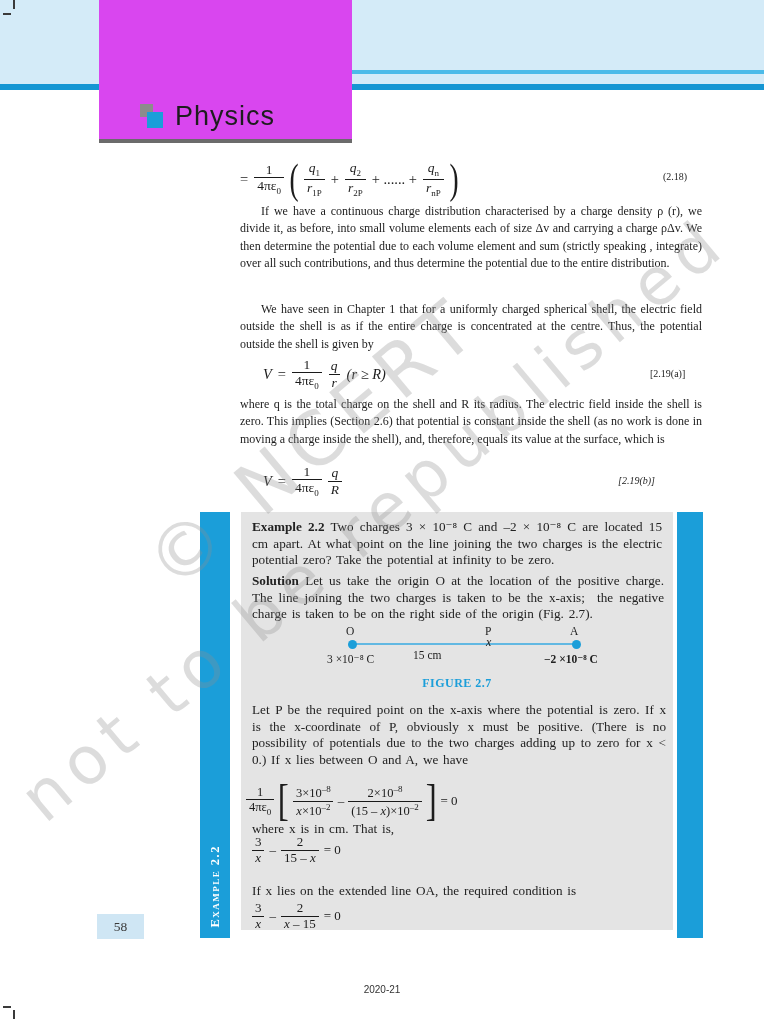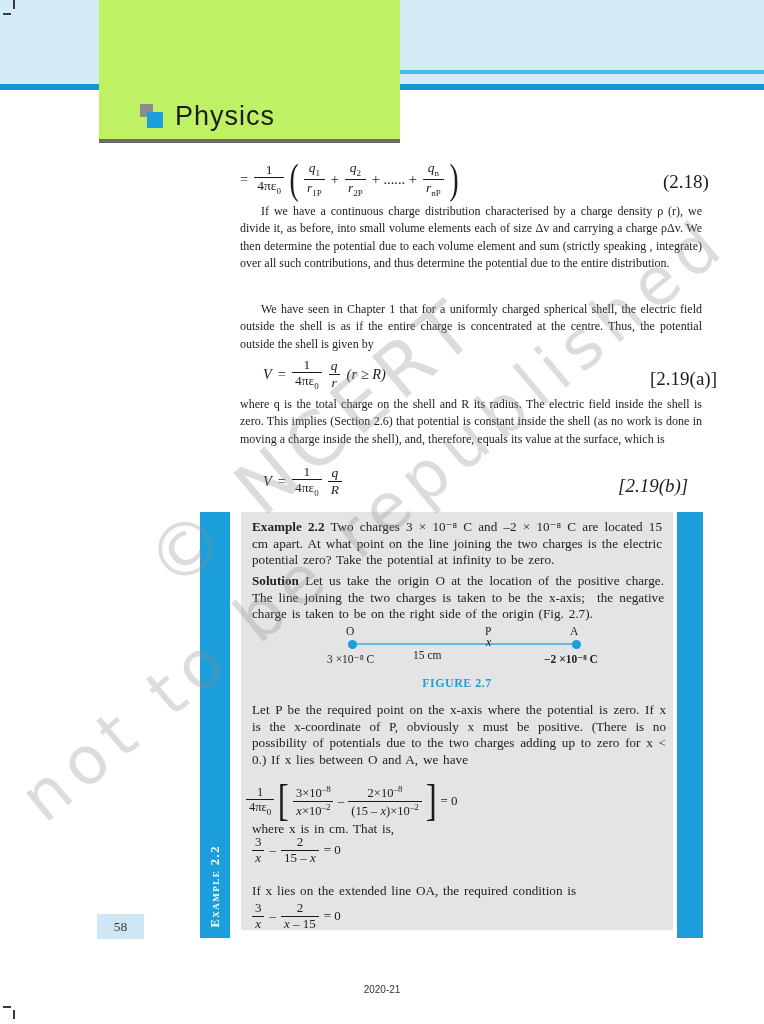--- a/index.html
+++ b/index.html
@@ -4,21 +4,21 @@
 <style>
   html,body{margin:0;padding:0;background:#ffffff;}
   .page{position:relative;width:764px;height:1024px;background:#ffffff;overflow:hidden;
         font-family:"Liberation Serif","DejaVu Serif",serif;color:#1c1c1c;}
   .abs{position:absolute;}
 
   
   .top-band{left:0;top:0;width:764px;height:84px;background:#d4ebf8;}
   .thin-line{left:352px;top:70px;width:412px;height:4px;background:#4cbbe9;}
   .dark-bar{left:0;top:84px;width:764px;height:6px;background:#1596d3;}
-  .physics-box{left:99px;top:0;width:301px;height:139px;background:#bef264;border-bottom:4px solid #6b6b6b;}
+  .physics-box{left:99px;top:0;width:253px;height:139px;background:#d946ef;border-bottom:4px solid #6b6b6b;}
   .sq-gray{left:41px;top:104px;width:13px;height:13px;background:#8c8c8c;}
   .sq-blue{left:48px;top:112px;width:16px;height:16px;background:#1b9ed9;}
   .physics-title{left:76px;top:101px;font-family:"Liberation Sans","DejaVu Sans",sans-serif;
                  font-size:27px;letter-spacing:1px;color:#1d1d1d;}
 
   
   .mark{background:#3a3a3a;}
 
   
   .para{width:462px;font-size:12px;line-height:17.3px;text-align:justify;}
@@ -26,21 +26,21 @@
   .keepws{white-space:pre-wrap;}
 
   
   .eqrow{position:absolute;display:flex;align-items:center;gap:6px;font-size:14.5px;}
   .fr{display:inline-flex;flex-direction:column;align-items:center;font-size:13.5px;line-height:1.15;}
   .fr .fn{padding:0 3px;}
   .fr .fd{border-top:1.2px solid #1a1a1a;padding:0 3px;}
   sub{font-size:9px;} sup{font-size:9px;}
   .paren{font-size:42px;font-weight:300;line-height:0;transform:scaleX(0.65);display:inline-block;margin:0 -3px;}
   .brack{font-size:44px;font-weight:300;line-height:0;transform:scaleX(0.75);display:inline-block;margin:0 -2px;}
-  .eqnum{position:absolute;font-size:19px;}
+  .eqnum{position:absolute;font-size:10px;}
   i{font-style:italic;}
 
   
   .ex-bar{background:#1b9ed9;}
   .ex-box{left:241px;top:512px;width:432px;height:418px;background:#e4e4e4;}
   .ex-para{position:absolute;font-size:13.2px;line-height:16.7px;text-align:justify;word-spacing:1.5px;color:#222;}
   .v-label{position:absolute;left:200px;top:512px;width:30px;height:426px;display:flex;align-items:flex-end;justify-content:center;}
   .v-label span{writing-mode:vertical-rl;transform:rotate(180deg);color:#ffffff;font-weight:bold;
                 font-variant:small-caps;font-size:12.5px;letter-spacing:1.5px;margin-bottom:10px;}
 

